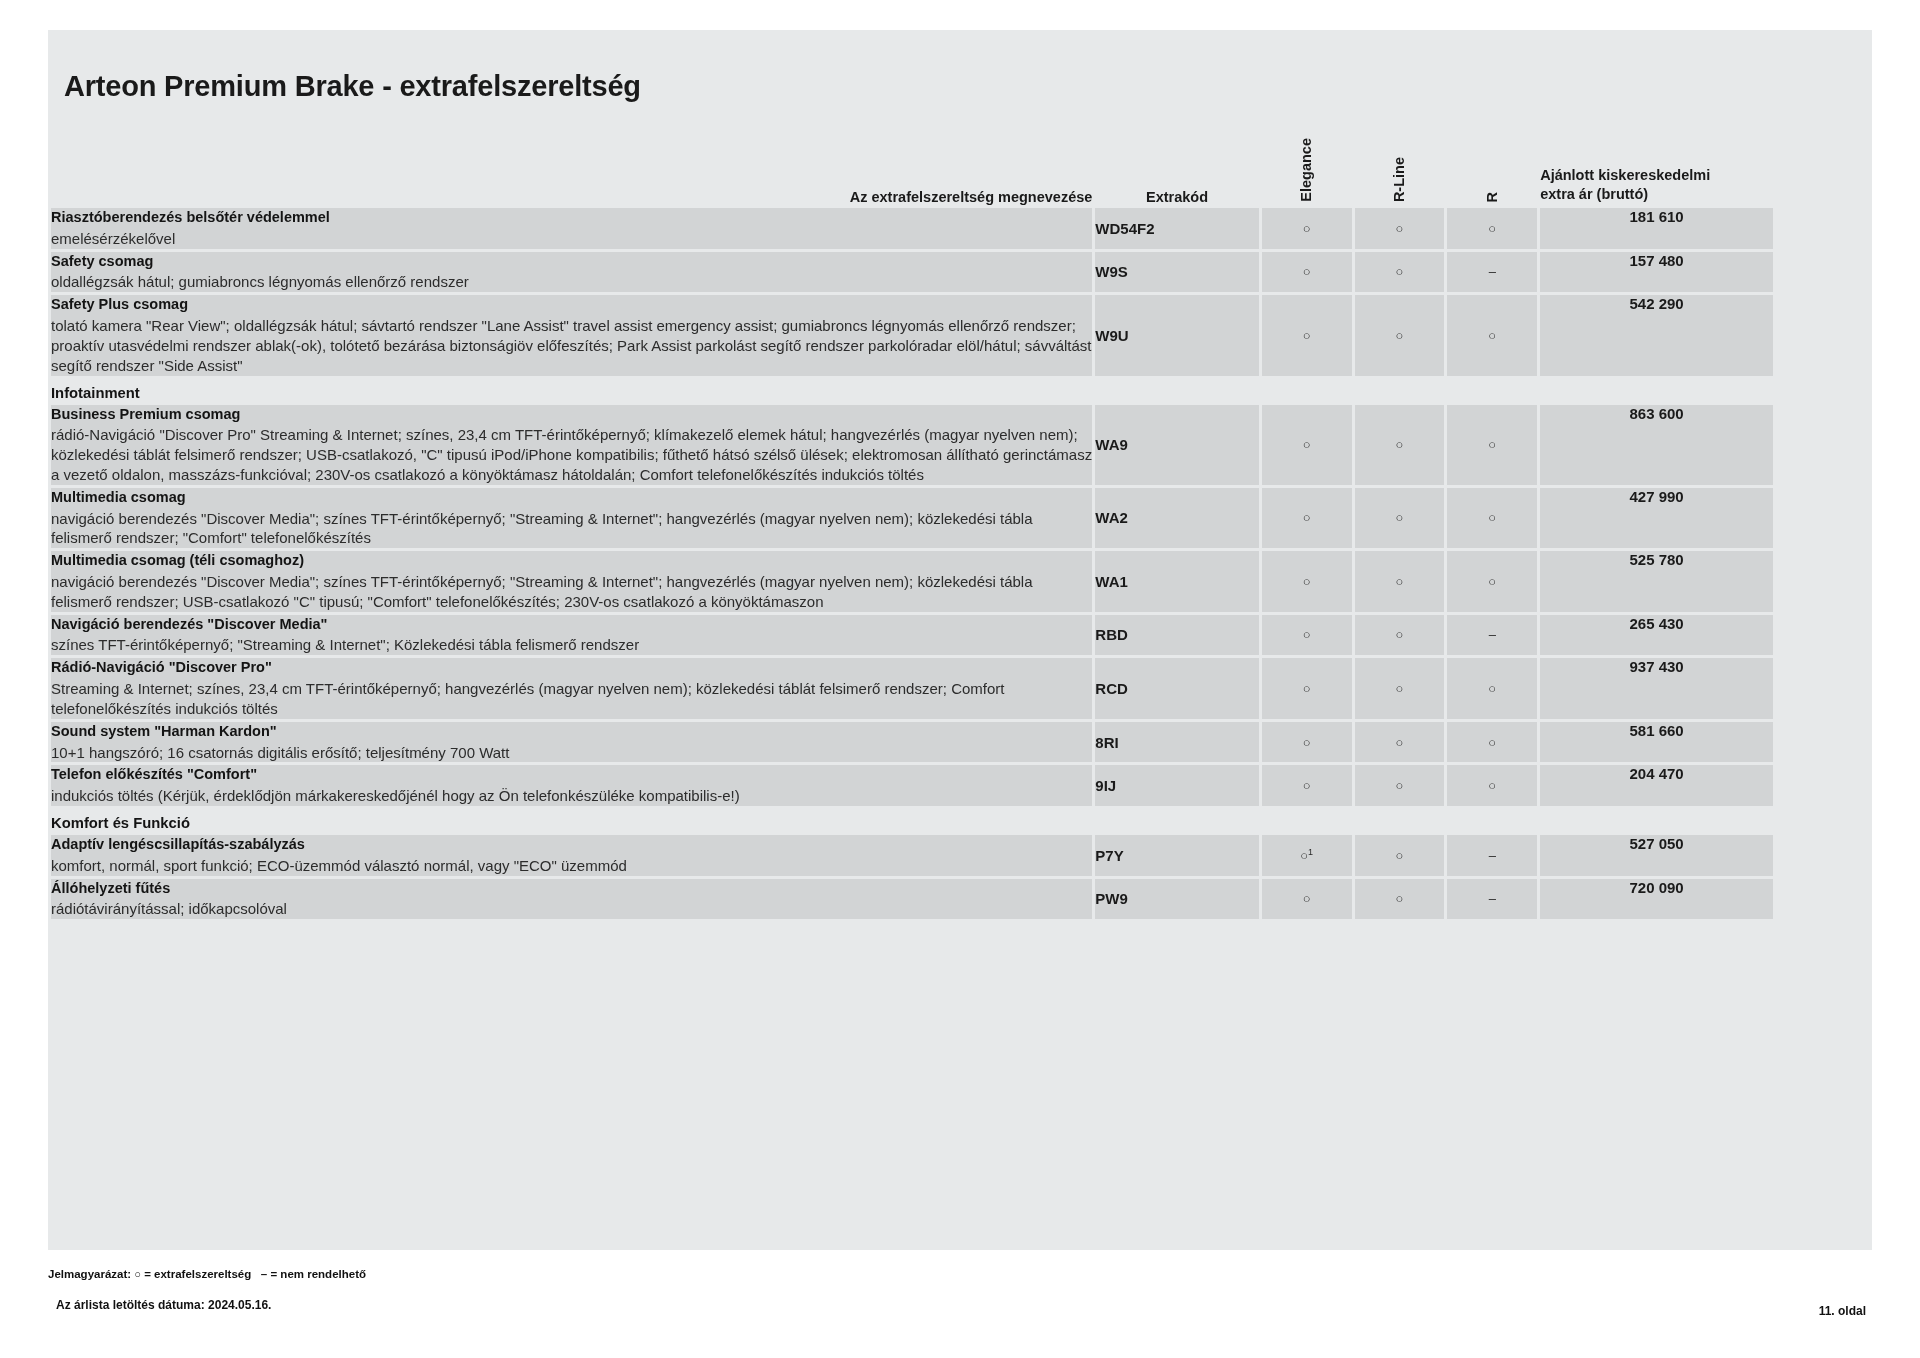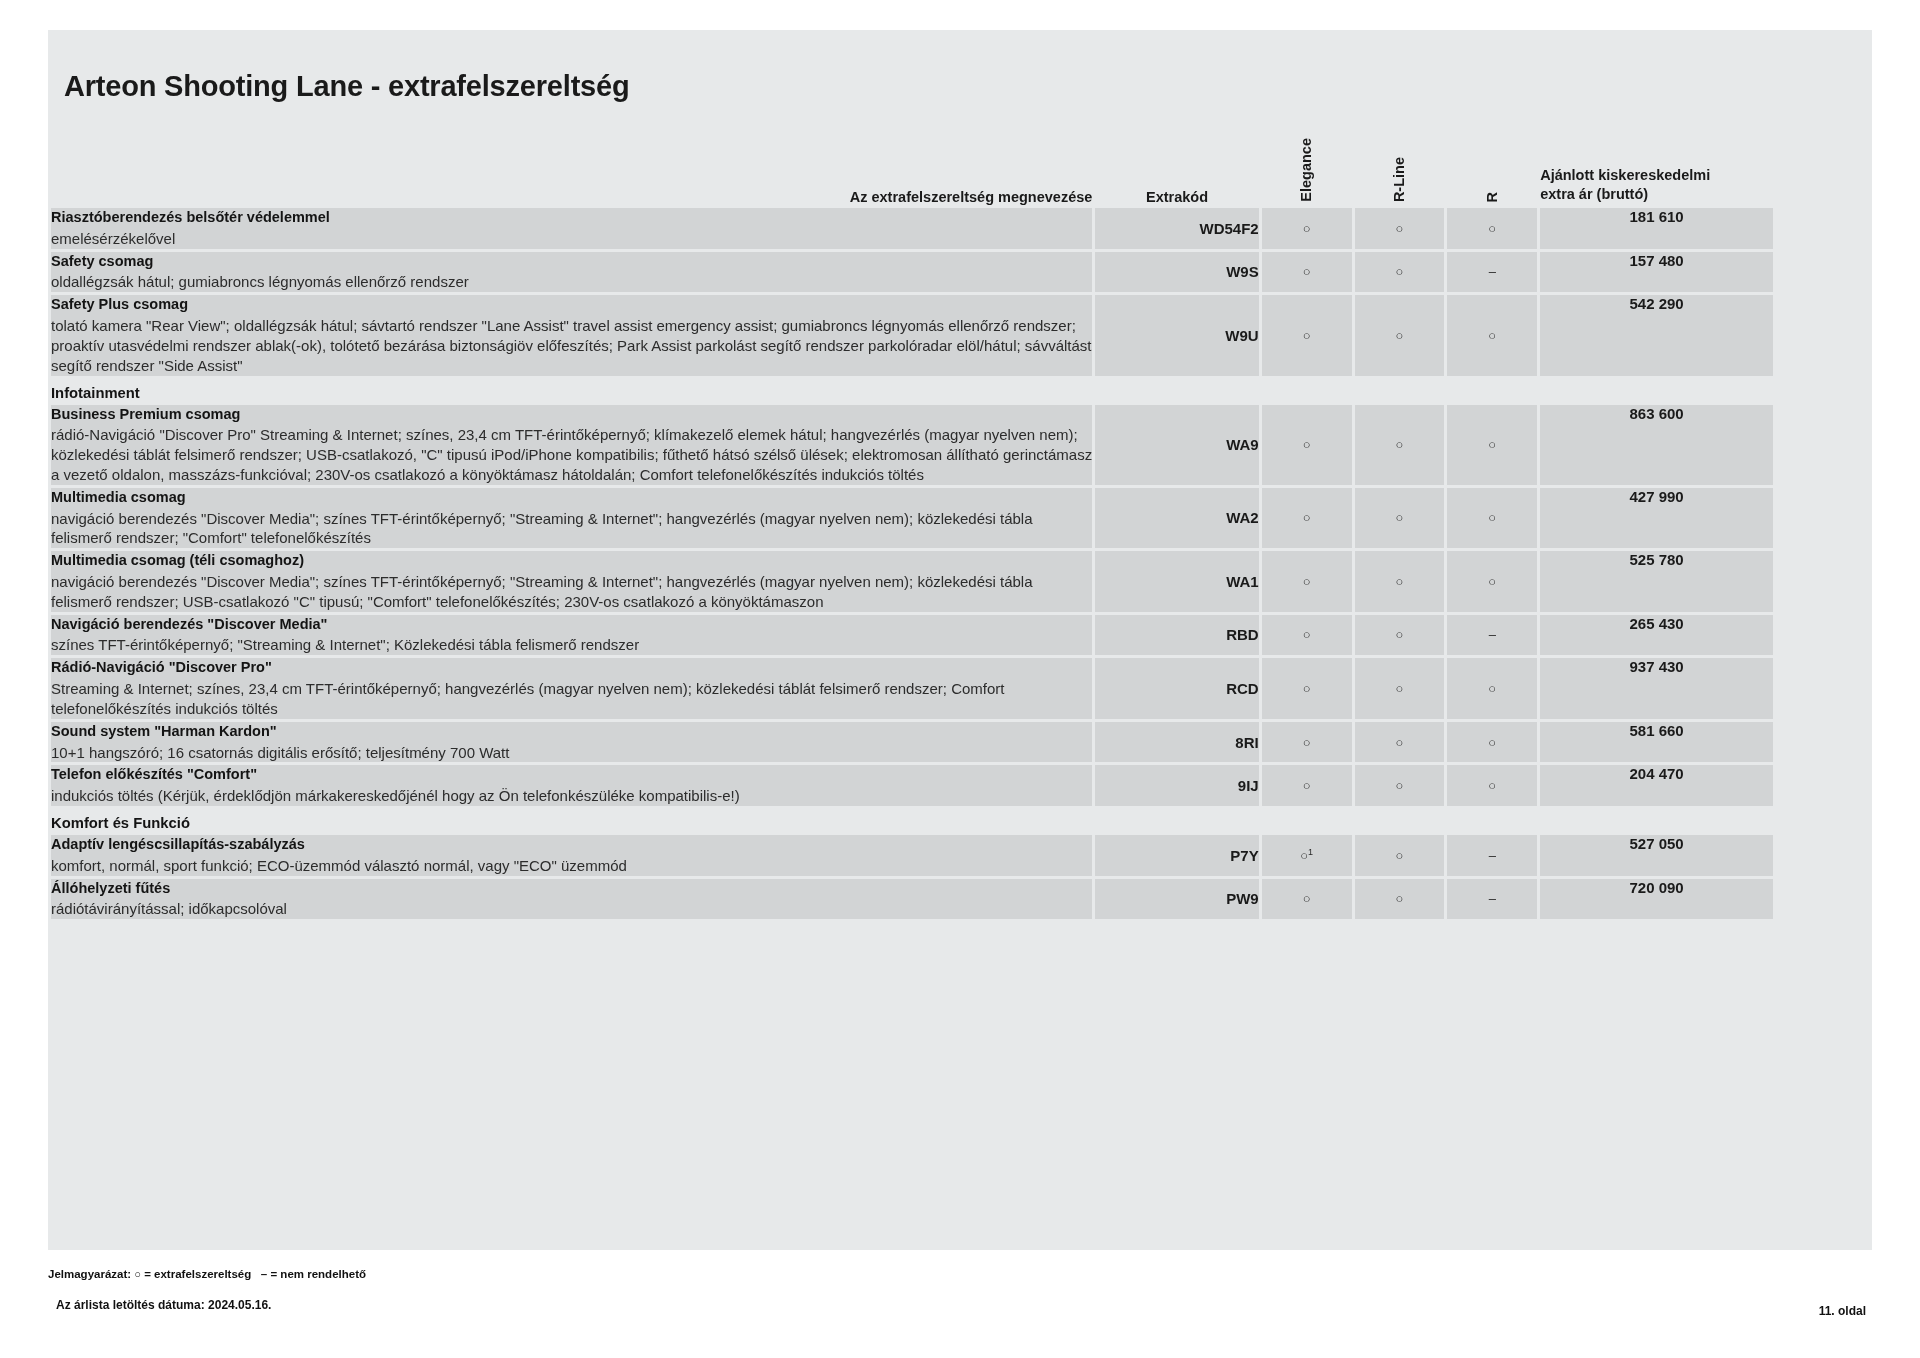--- a/index.html
+++ b/index.html
@@ -80,21 +80,21 @@
 
   
   .c {
     background: #d2d4d5;
     vertical-align: top;
   }
   .c-desc {
     padding: 9px 14px 10px 14px;
   }
   .c-code {
-    text-align: right;
+    text-align: left;
     vertical-align: middle;
     font-size: 15px;
     font-weight: bold;
     color: #1a1a1a;
   }
   .c-mark {
     text-align: center;
     vertical-align: middle;
     font-size: 13px;
     color: #2a2a2a;
@@ -144,21 +144,21 @@
   .footer .legend .circ { font-size: 11px; }
   .footer .dl { position: absolute; left: 8px; top: 30px; font-size: 12px; }
   .footer .pg { position: absolute; right: 6px; top: 36px; font-size: 12px; }
 </style>
 </head>
 <body>
 
 <div id="page">
   <div class="sheet"></div>
 
-  <div class="title">Arteon Shooting Lane - extrafelszereltség</div>
+  <div class="title">Arteon Premium Brake - extrafelszereltség</div>
 
   <table class="spec">
     <colgroup>
       <col style="width:1020px">
       <col style="width:160px">
       <col style="width:88px">
       <col style="width:88px">
       <col style="width:88px">
       <col style="width:228px">
     </colgroup>

